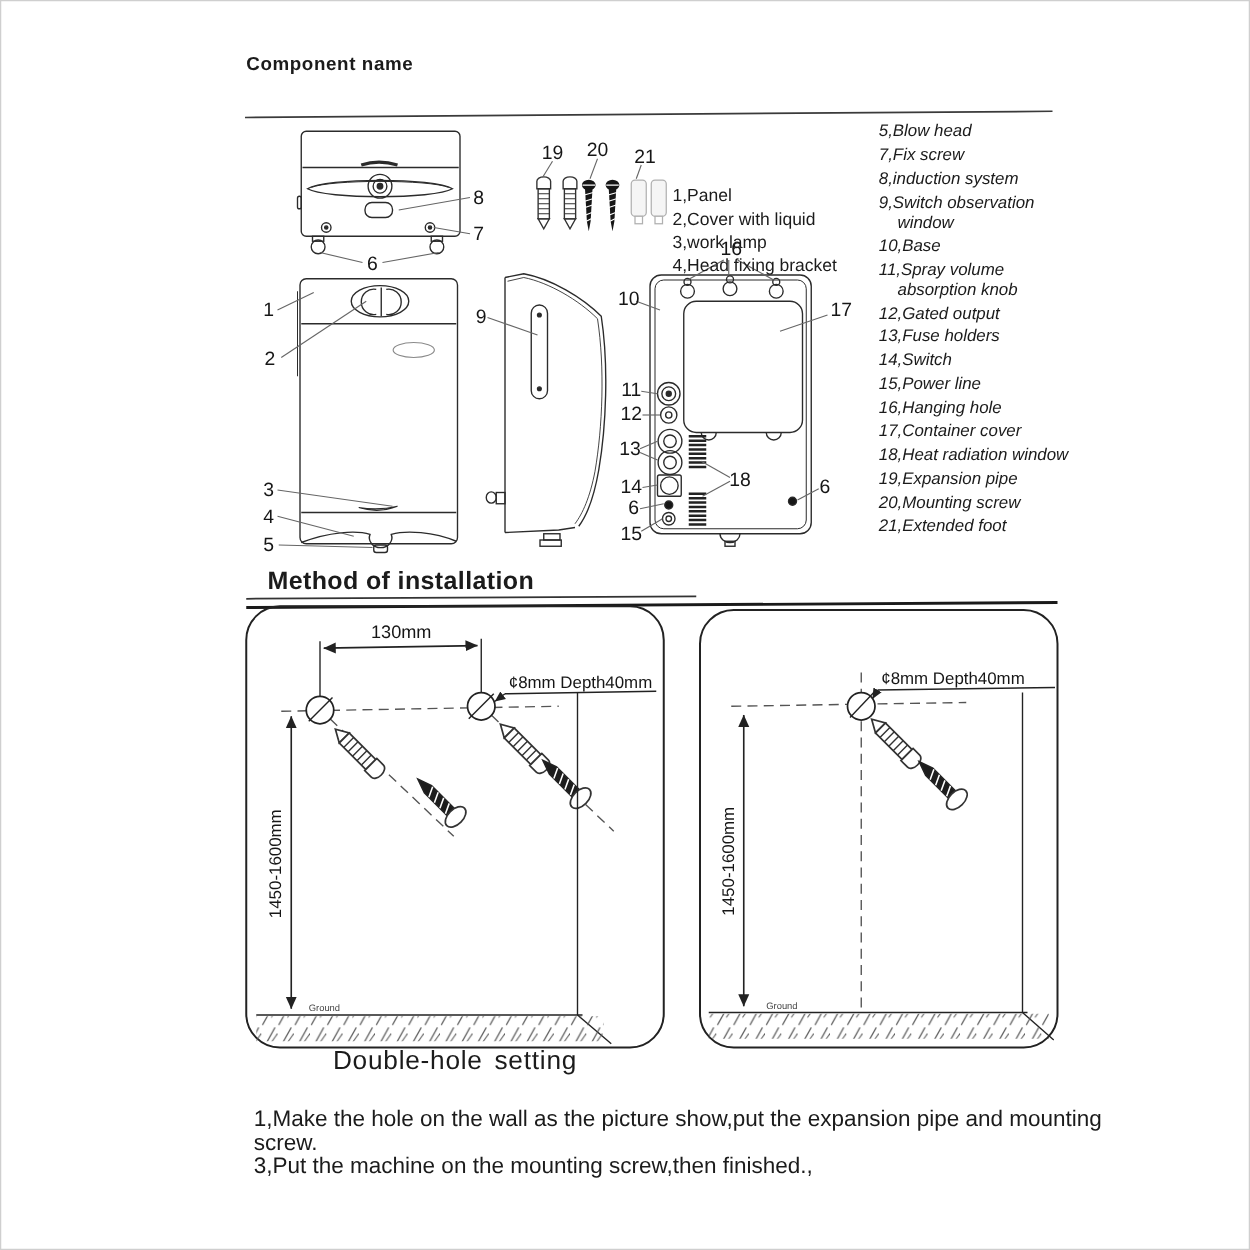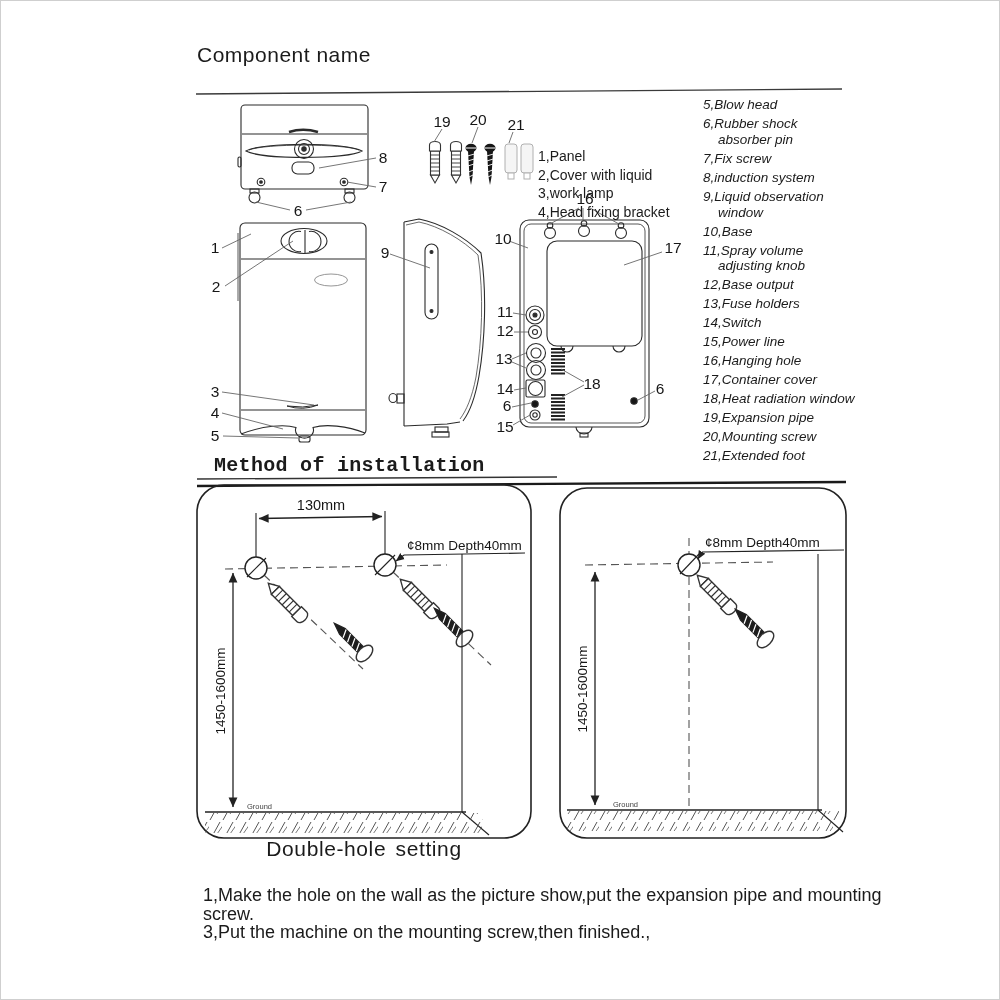--- a/index.html
+++ b/index.html
@@ -2,22 +2,22 @@
 <html><head>
 <meta charset="utf-8">
 <style>
   html,body { margin:0; padding:0; background:#fff; }
   .page {
     position:relative; width:1000px; height:1000px; background:#fff;
     font-family:"Liberation Sans", sans-serif; color:#1b1b1b;
     border:1px solid #cfcfcf; box-sizing:border-box; overflow:hidden;
   }
   .art { position:absolute; left:0; top:0; width:1000px; height:1000px; pointer-events:none; }
-  .title1 { position:absolute; left:196px; top:42px; font-size:21px; font-weight:normal; letter-spacing:.5px; }
-  .title2 { position:absolute; left:213px; top:453px; font-size:20px; font-weight:bold; letter-spacing:.3px;font-family:Liberation Mono, monospace; }
+  .title1 { position:absolute; left:196px; top:42px; font-size:15px; font-weight:bold; letter-spacing:.5px; }
+  .title2 { position:absolute; left:213px; top:453px; font-size:20px; font-weight:bold; letter-spacing:.3px; }
   .col1 { position:absolute; left:537px; top:100px; font-size:14px; line-height:18.5px;margin-top:46px; }
   .col2 { position:absolute; left:702px; top:96px; width:182px; font-size:13.5px; }
   .col2 ul { margin:0; padding:0; list-style:none; }
   .col2 li { padding-left:15px; text-indent:-15px; white-space:pre-line; line-height:15.8px; margin-bottom:3.2px;font-style:italic; }
   .cap { position:absolute; font-size:21px; letter-spacing:.6px; word-spacing:3px; text-align:center; }
   .cap-left  { left:196px; top:836px; width:334px; }
   .cap-right { left:559px; top:834px; width:286px; }
   .instructions { position:absolute; left:202px; top:885px; width:720px; font-size:18px; line-height:18.6px; }
   svg text { font-family:"Liberation Sans", sans-serif; fill:#161616; }
   .callout { font-size:15.5px; }
@@ -280,30 +280,28 @@
   <div class="col1">
     <div>1,Panel</div>
     <div>2,Cover with liquid</div>
     <div>3,work lamp</div>
     <div>4,Head fixing bracket</div>
   </div>
 
   <div class="col2">
     <ul>
       <li>5,Blow head</li>
-      <li>6,Rubber shock
-absorber pin</li>
       <li>7,Fix screw</li>
       <li>8,induction system</li>
-      <li>9,Liquid observation
+      <li>9,Switch observation
 window</li>
       <li>10,Base</li>
       <li>11,Spray volume
-adjusting knob</li>
-      <li>12,Base output</li>
+absorption knob</li>
+      <li>12,Gated output</li>
       <li>13,Fuse holders</li>
       <li>14,Switch</li>
       <li>15,Power line</li>
       <li>16,Hanging hole</li>
       <li>17,Container cover</li>
       <li>18,Heat radiation window</li>
       <li>19,Expansion pipe</li>
       <li>20,Mounting screw</li>
       <li>21,Extended foot</li>
     </ul>

